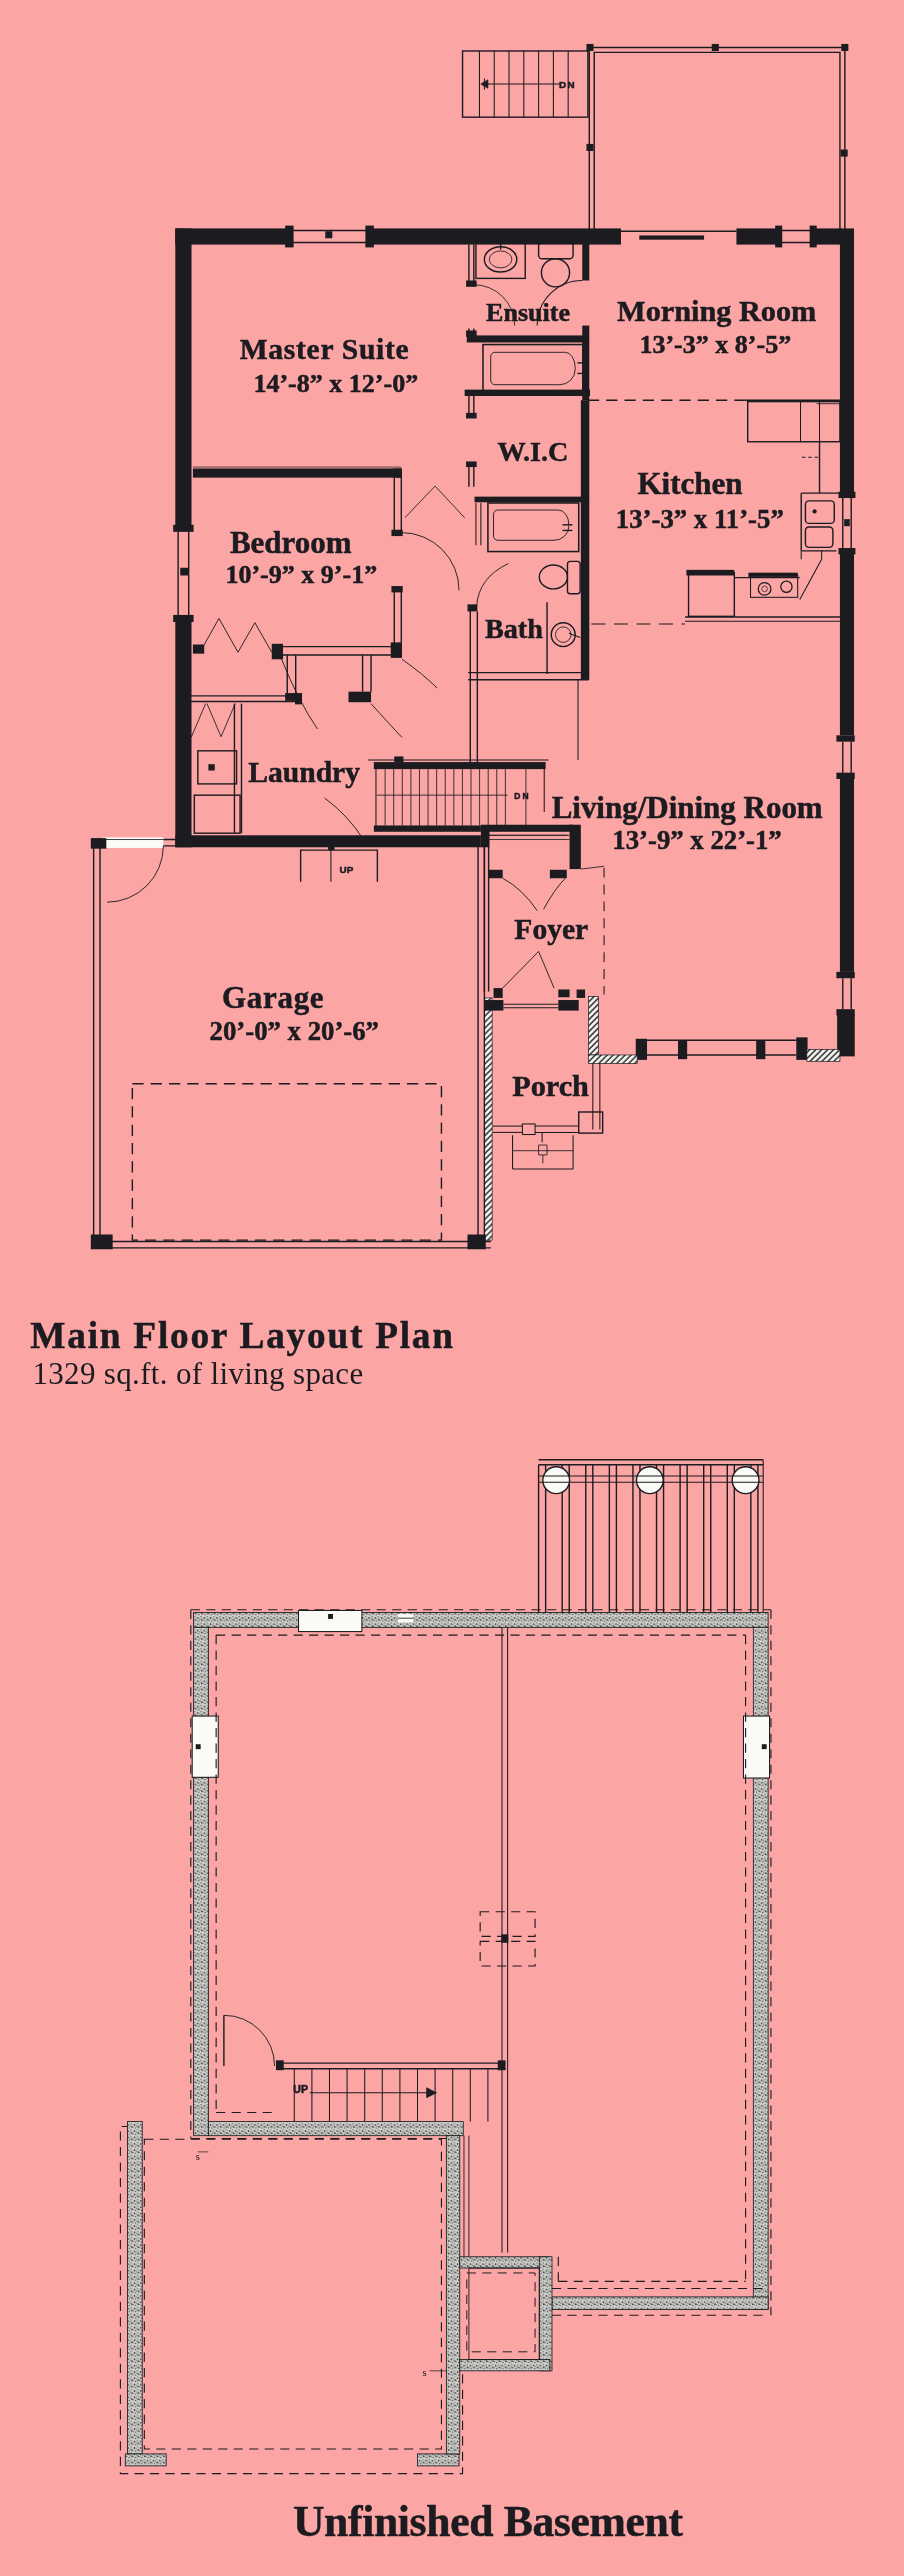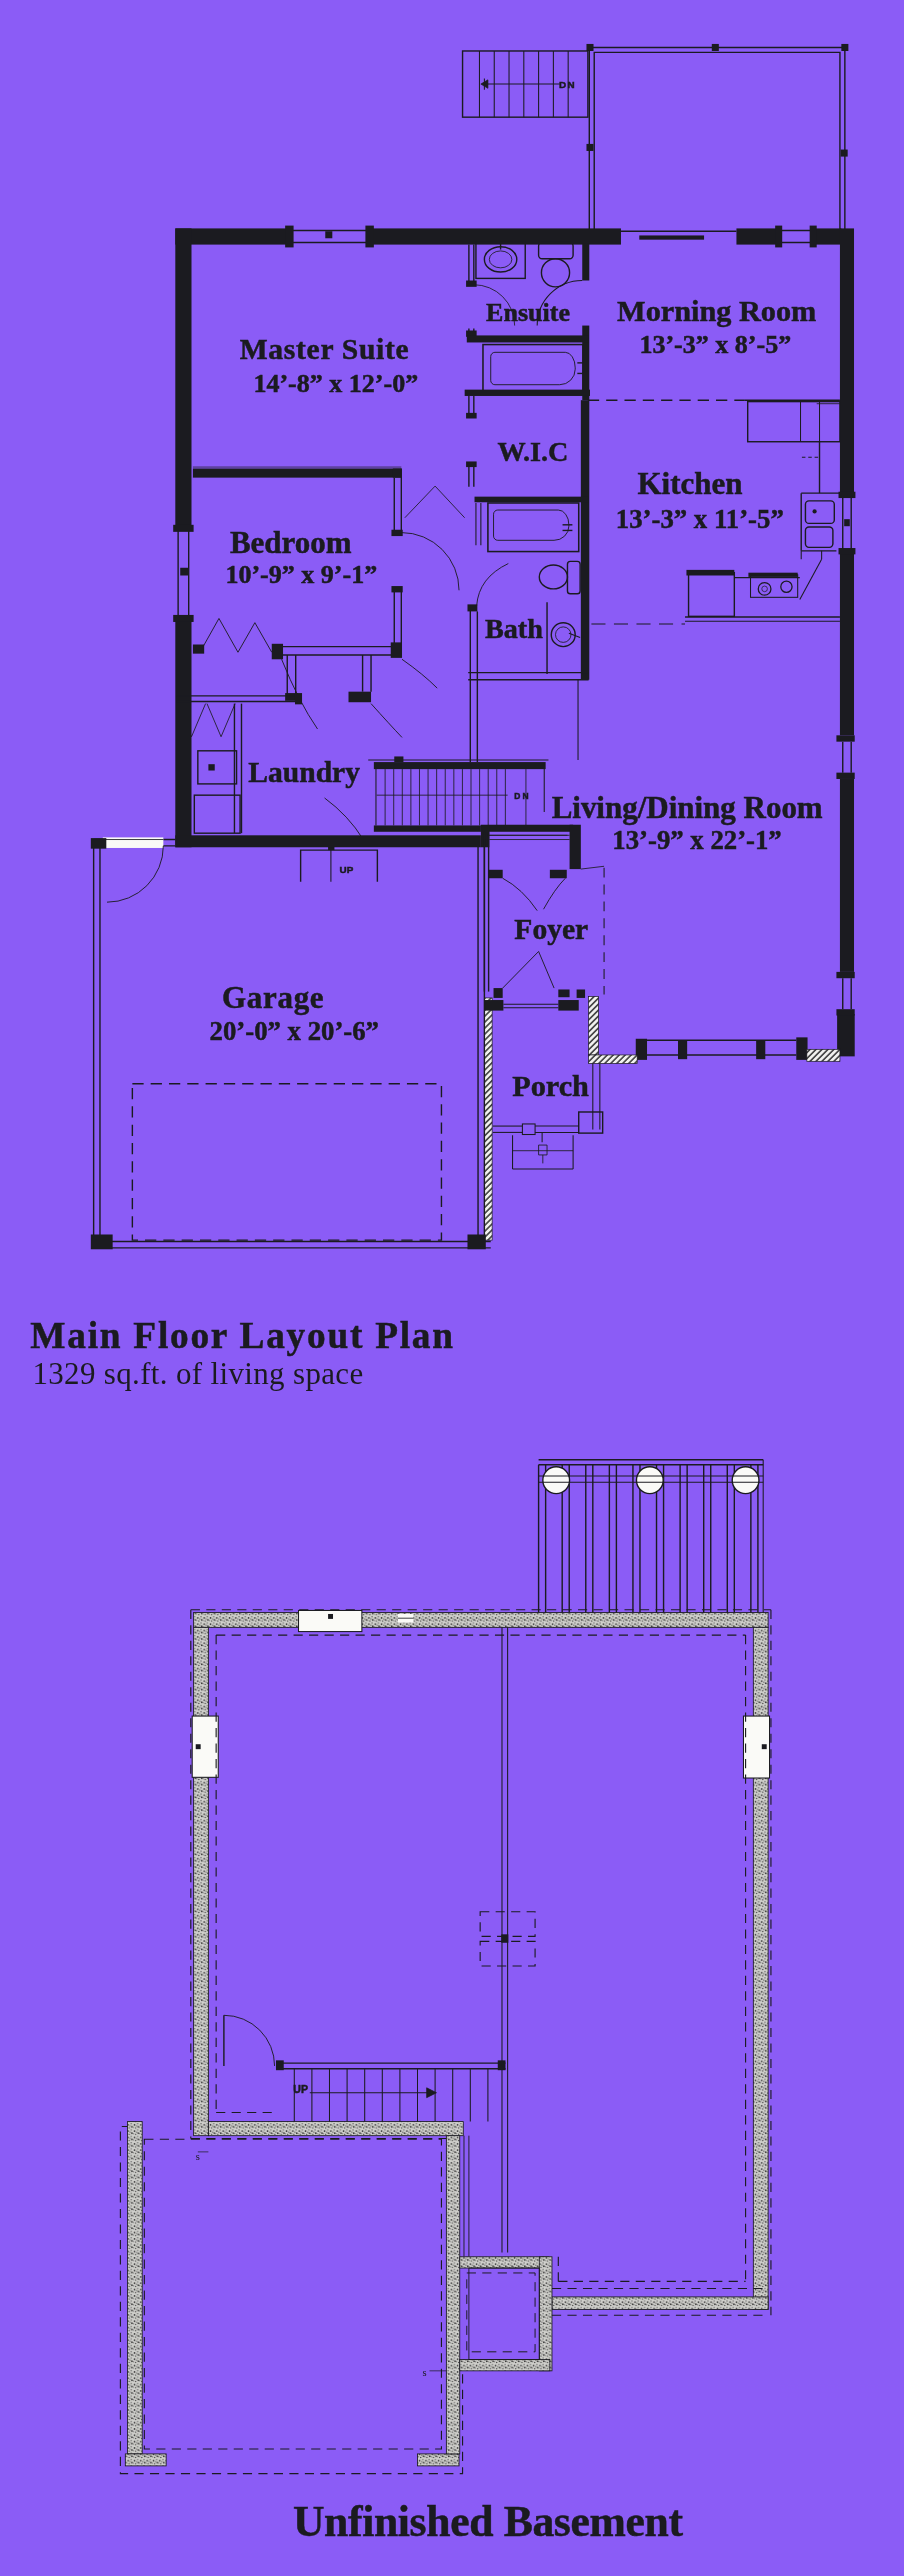--- a/index.html
+++ b/index.html
@@ -1,14 +1,14 @@
 <!DOCTYPE html>
 <html style="font-size:11.3px"><head><meta charset="utf-8"><style>
 html,body{margin:0;padding:0;background:#fafaf7;}
-#pg{position:relative;width:904px;height:2576px;background:#8b5cf6;overflow:hidden;}
+#pg{position:relative;width:904px;height:2576px;background:#fca5a5;overflow:hidden;}
 </style></head><body>
 <div id="pg">
 <svg width="904" height="2576" viewBox="0 0 1284 3658">
 <defs>
 <pattern id="sp" width="9" height="9" patternUnits="userSpaceOnUse">
 <rect width="9" height="9" fill="#cfcfcb"></rect>
 <circle cx="2" cy="2.5" r="1.2" fill="#3a3a3a"></circle>
           <circle cx="6.5" cy="1" r="0.9" fill="#555"></circle>
 <circle cx="7.5" cy="5.5" r="1.2" fill="#333"></circle>
           <circle cx="3.5" cy="7" r="1.0" fill="#444"></circle>

